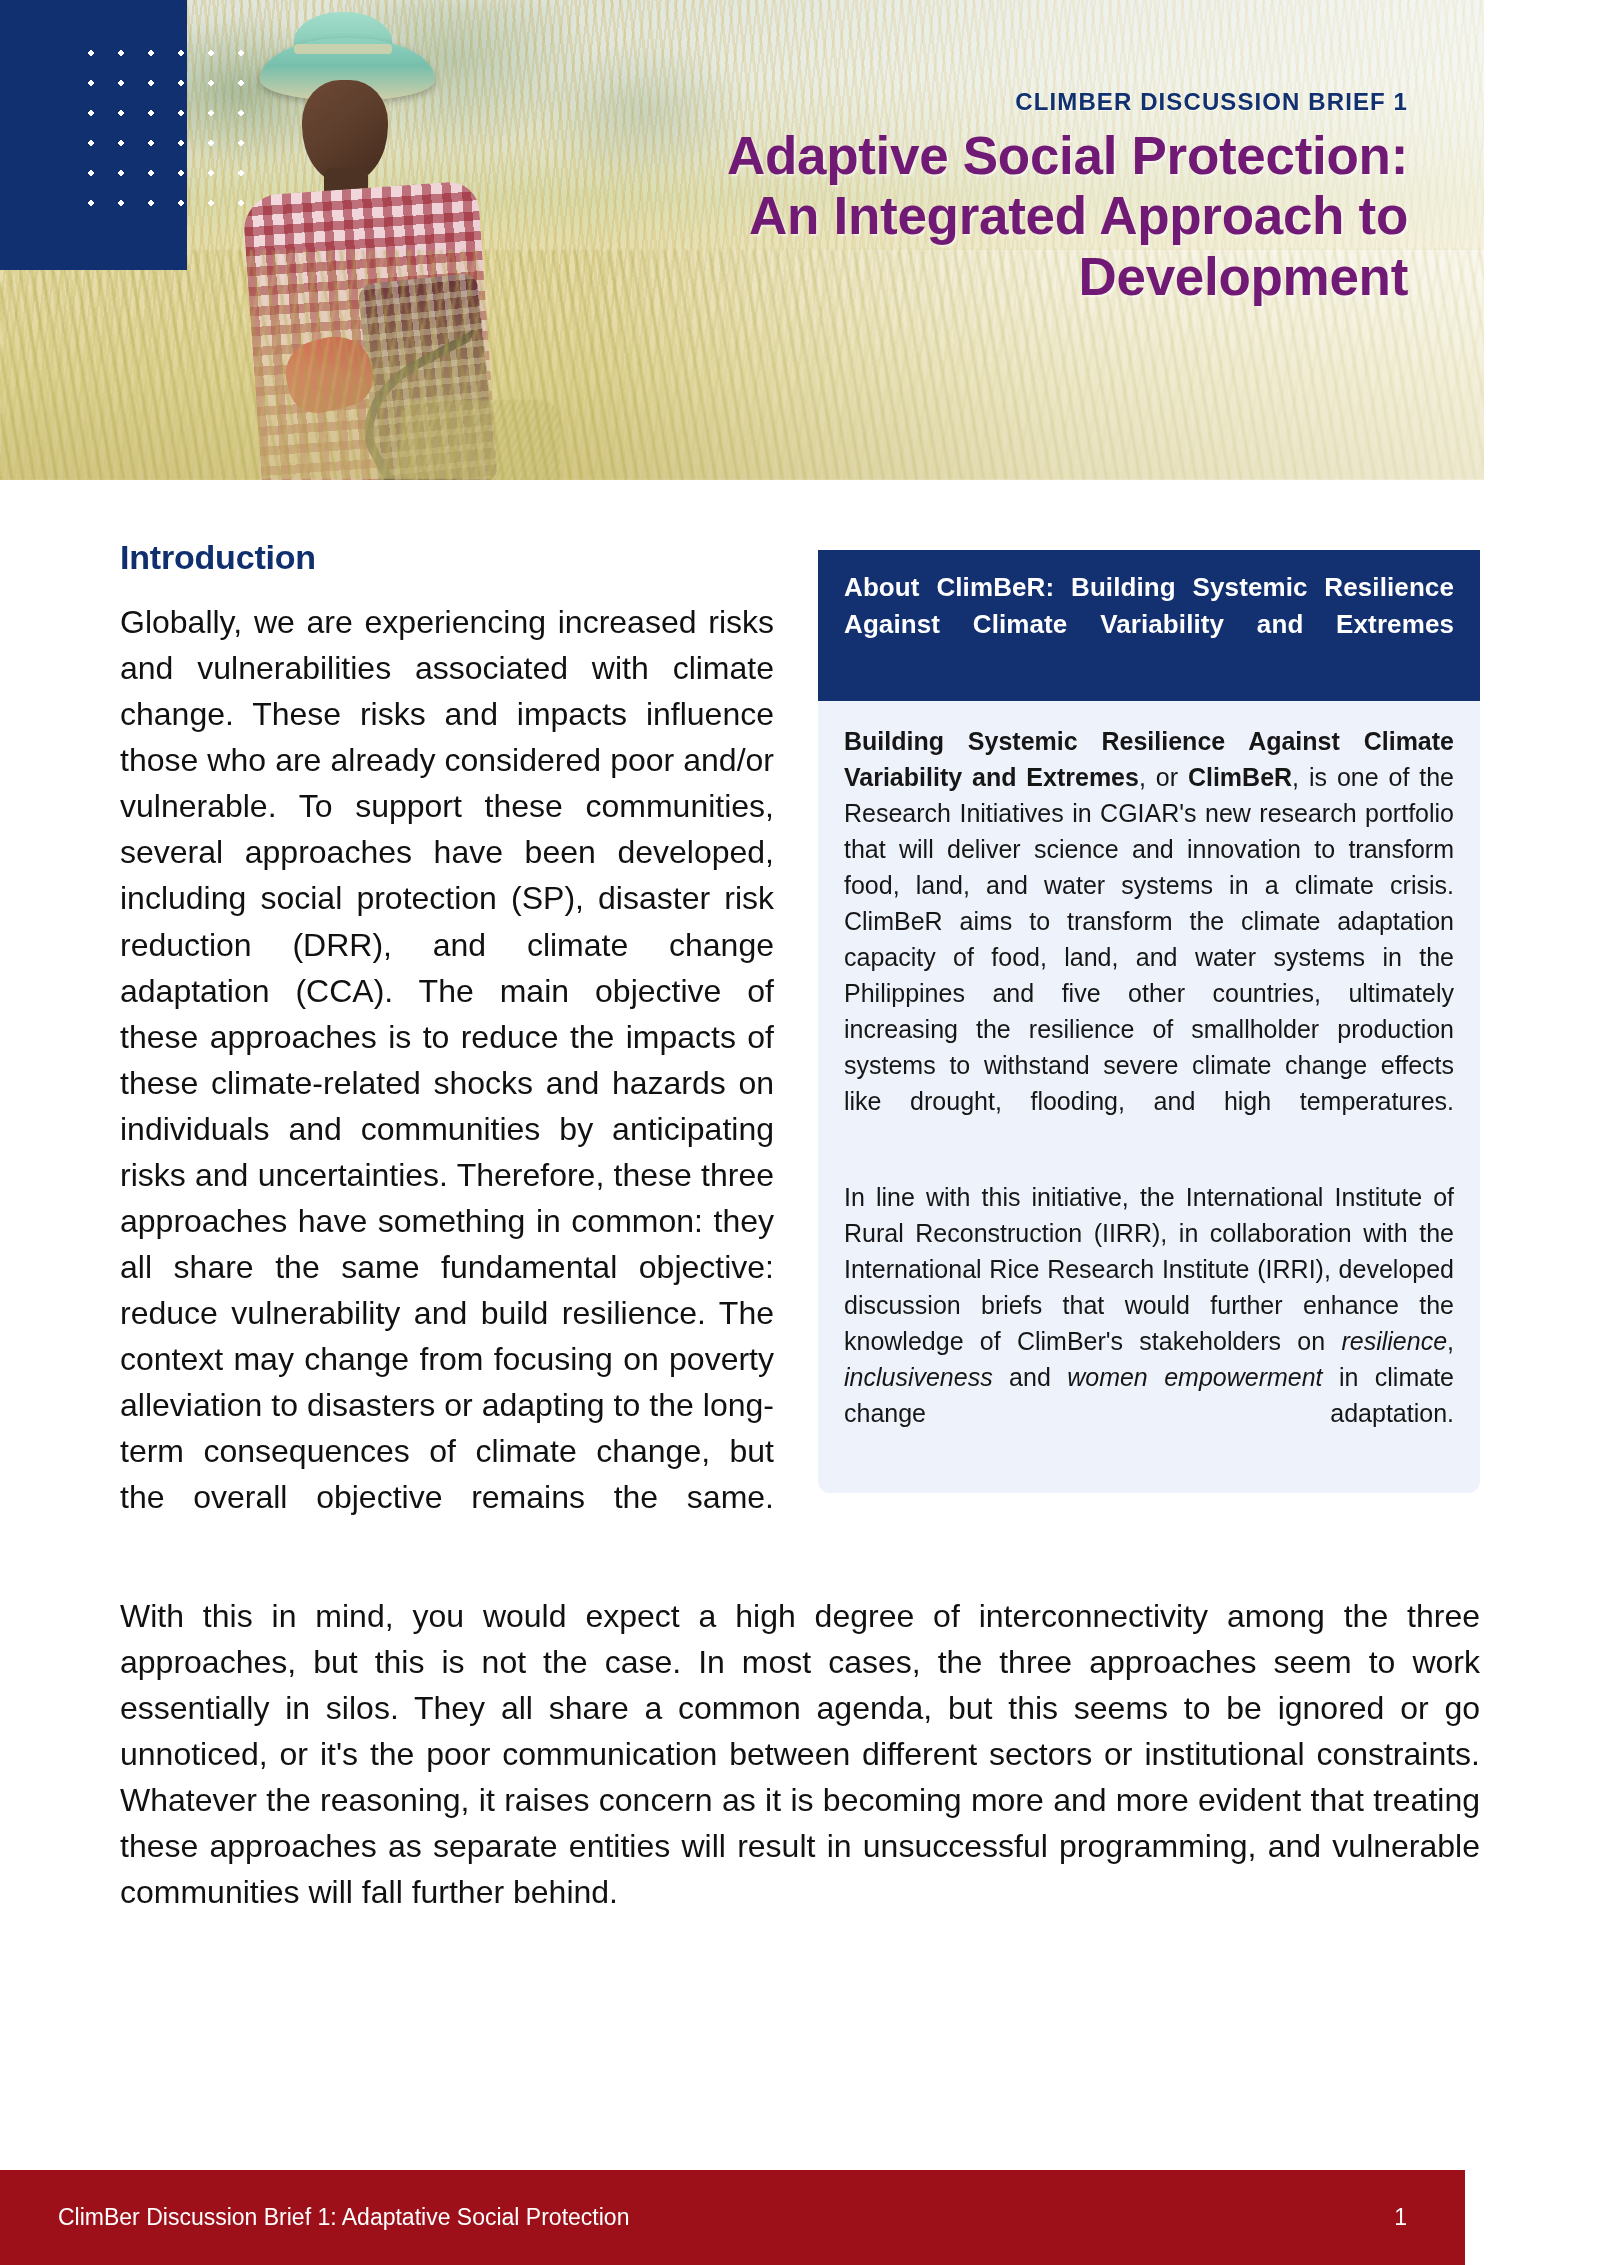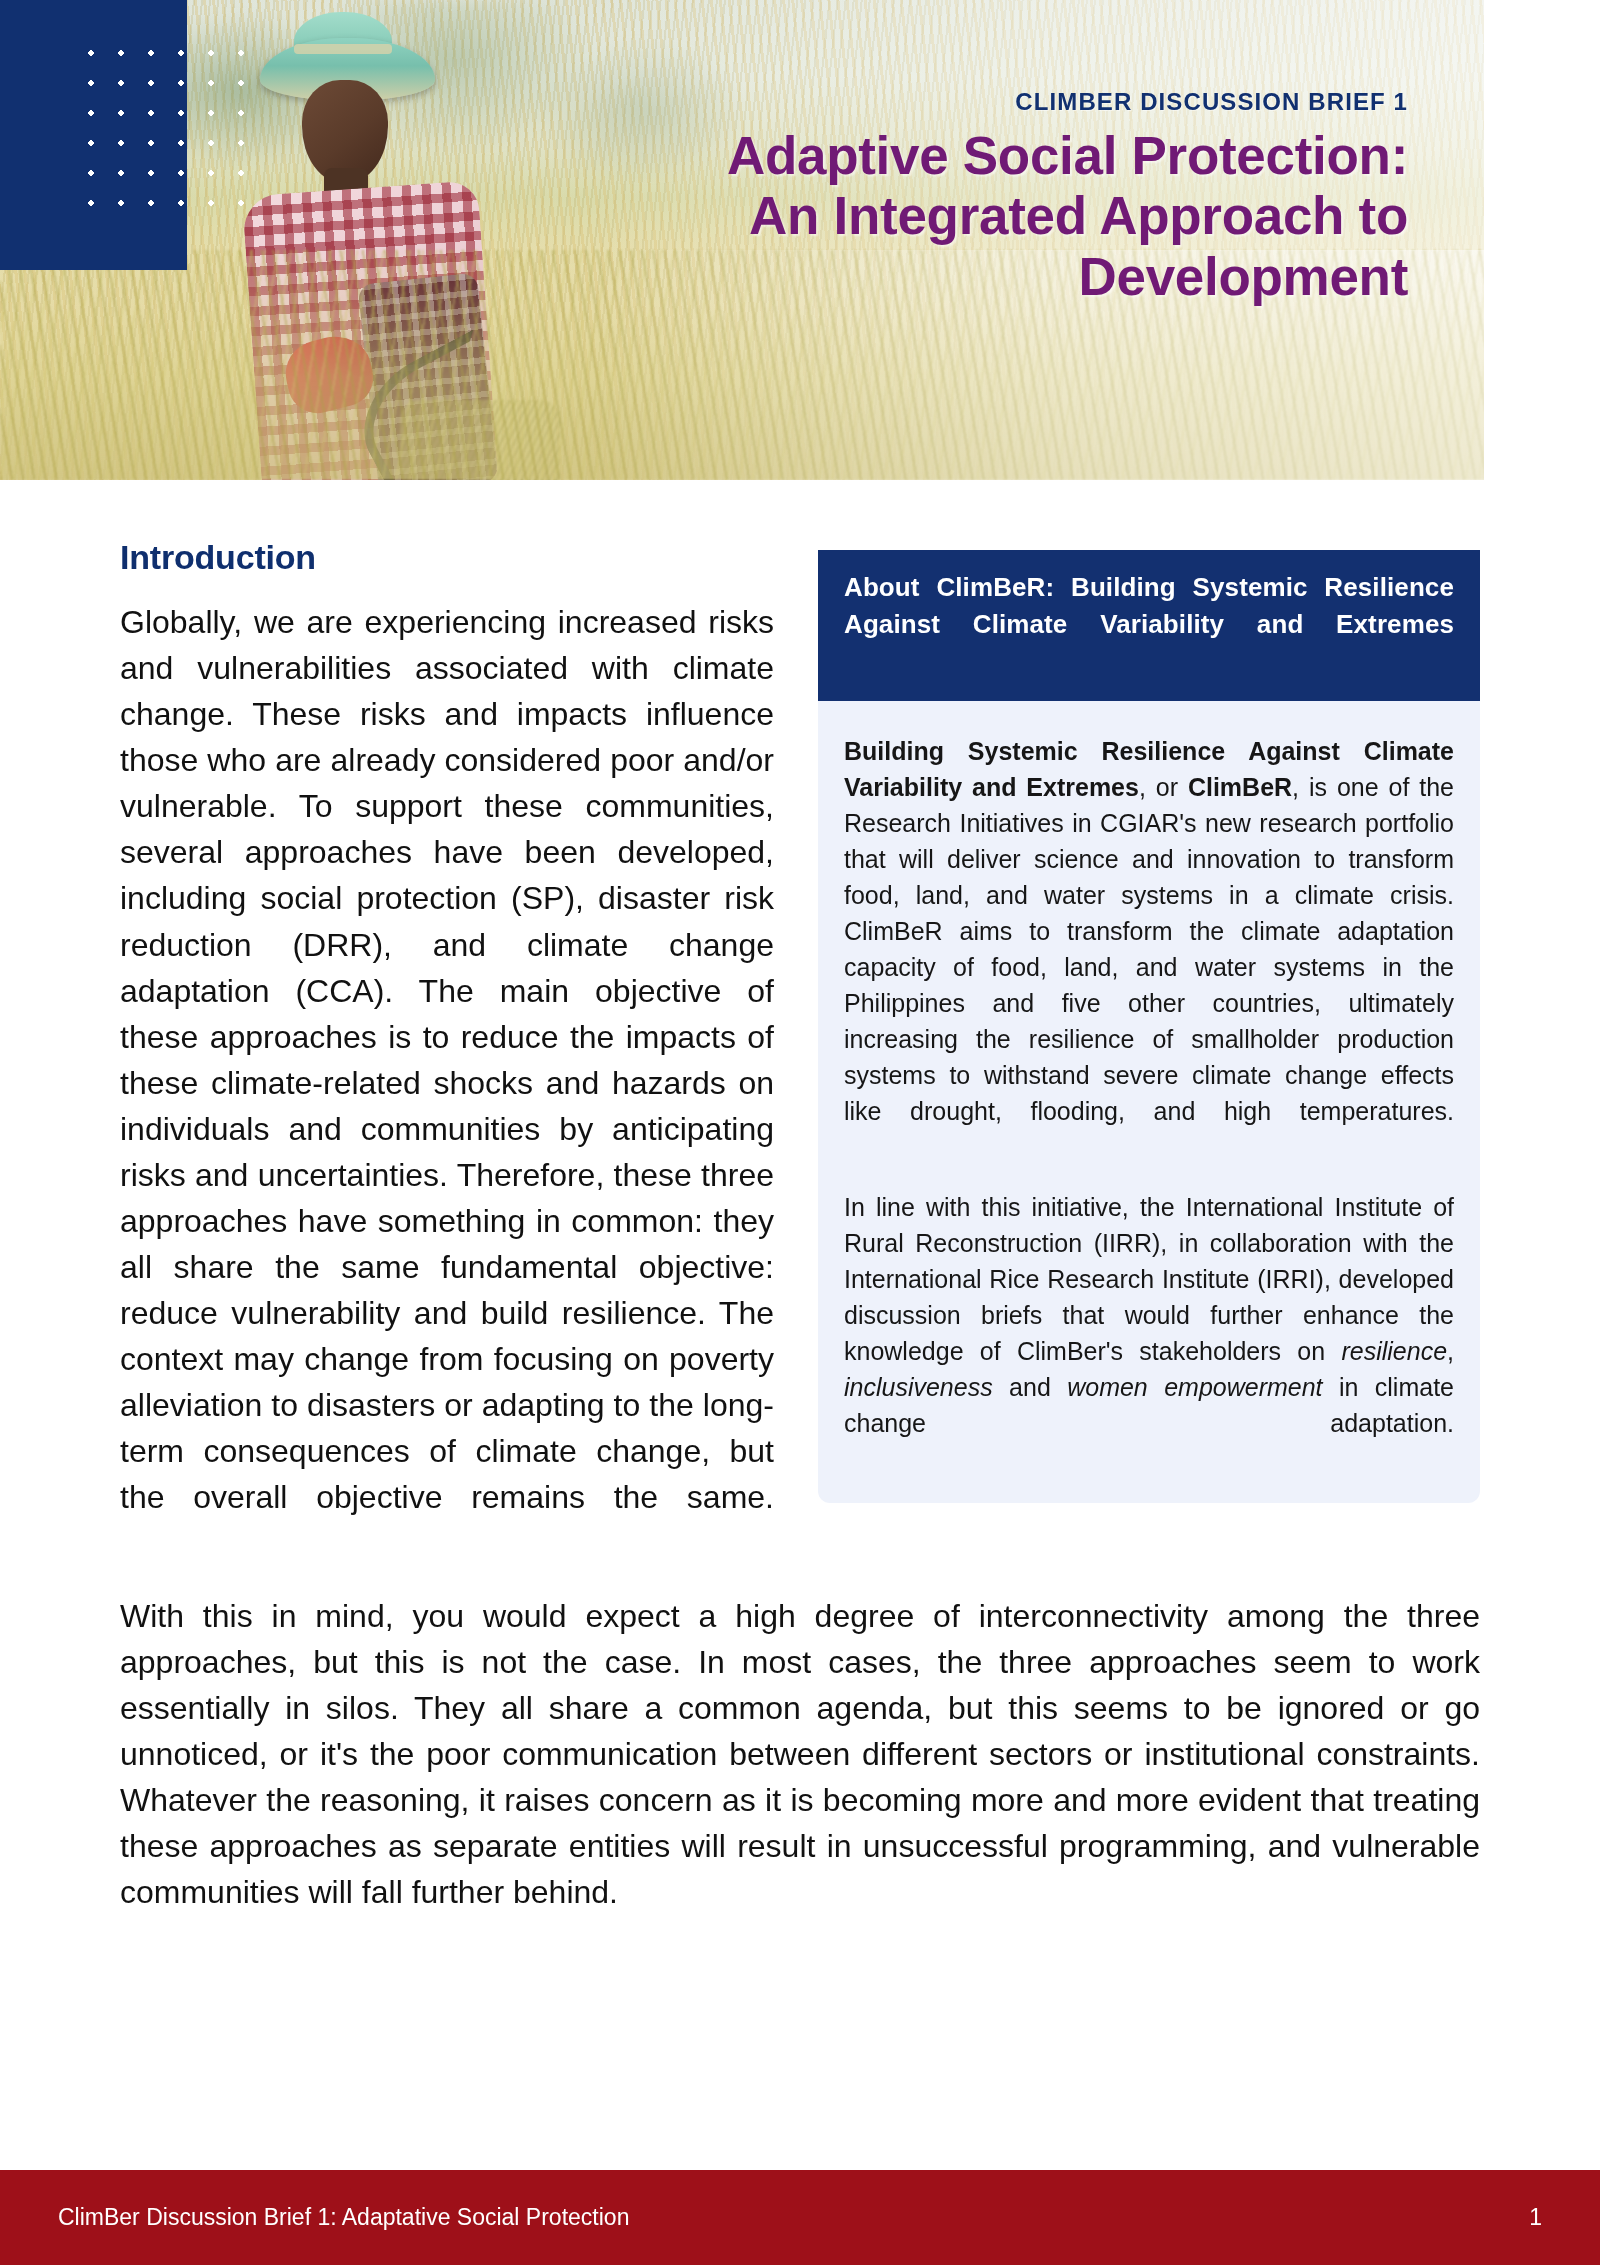--- a/index.html
+++ b/index.html
@@ -206,21 +206,21 @@
     color: #ffffff;
     font-weight: bold;
     font-size: 26px;
     line-height: 1.42;
     padding: 19px 26px 21px 26px;
     text-align: justify;
     text-justify: inter-word;
     letter-spacing: 0.1px;
   }
   .aside-head::after { content: ""; display: inline-block; width: 100%; }
-  .aside-body { padding: 32px 26px 26px 26px; }
+  .aside-body { padding: 22px 26px 26px 26px; }
   .aside-body p {
     font-size: 25px;
     line-height: 1.44;
     color: #161616;
     text-align: justify;
     text-justify: inter-word;
     margin-bottom: 24px;
   }
   .aside-body p:last-child { margin-bottom: 0; }
   .aside-body p::after { content: ""; display: inline-block; width: 100%; }
@@ -235,21 +235,21 @@
     text-justify: inter-word;
     margin-bottom: 26px;
   }
   .body-text p::after { content: ""; display: inline-block; width: 100%; }
   .body-text p.last::after { content: none; }
 
   
   .footer {
     position: absolute;
     left: 0; bottom: 0;
-    width: 1600px;
+    width: 1465px;
     height: 95px;
     background: #9e1019;
     color: #ffffff;
     display: flex;
     align-items: center;
     justify-content: space-between;
     padding: 0 58px;
     font-size: 23px;
   }
   .footer-page { font-size: 23px; }

